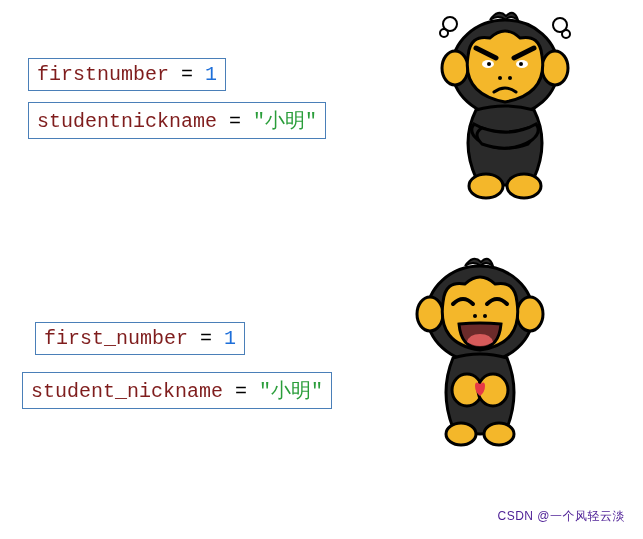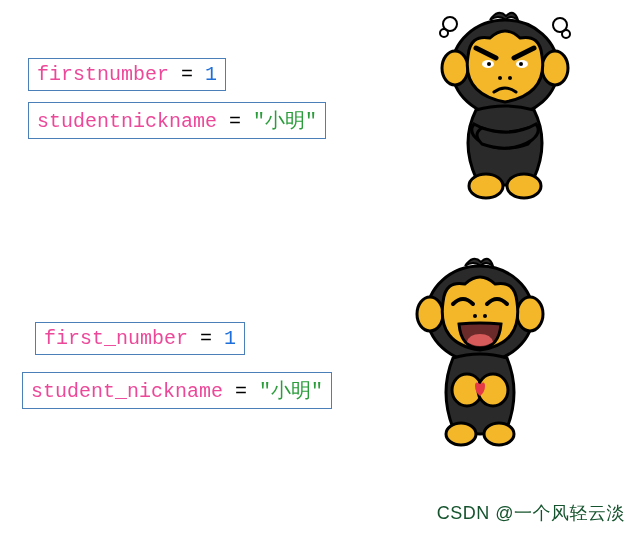--- a/index.html
+++ b/index.html
@@ -15,35 +15,35 @@
       position: relative;
     }
     .code-box {
       border: 1.5px solid #4a7fb8;
       padding: 4px 8px;
       display: inline-block;
       font-size: 20px;
       background: #ffffff;
       position: absolute;
     }
-    .var-name { color: #ec4899; }
+    .var-name { color: #7f1d1d; }
     .equals { color: #000000; }
     .number { color: #1e6fd9; }
     .string { color: #2a9d3a; }
     .monkey-container {
       position: absolute;
       width: 155px;
       height: 195px;
     }
     .watermark {
       position: absolute;
       bottom: 14px;
       right: 18px;
-      color: #14532d;
-      font-size: 18px;
+      color: #4c1d95;
+      font-size: 12px;
       font-family: Arial, sans-serif;
       letter-spacing: 0.5px;
     }
   </style>
 </head>
 <body>
 
 <div class="code-box" style="left:28px; top:58px;">
   <span class="var-name">firstnumber</span><span class="equals"> = </span><span class="number">1</span>
 </div>

